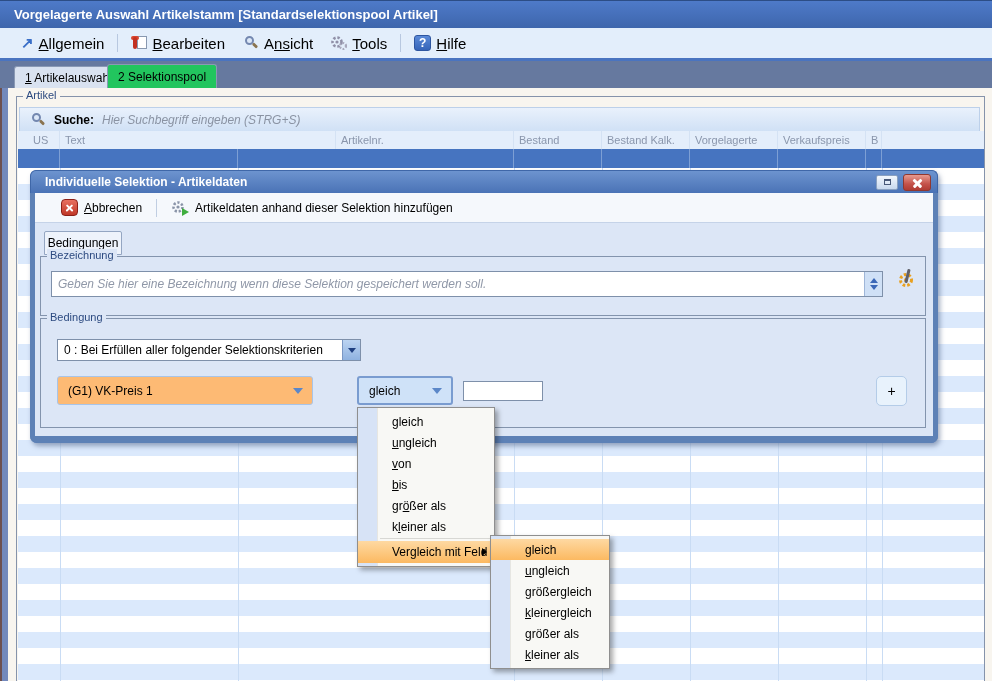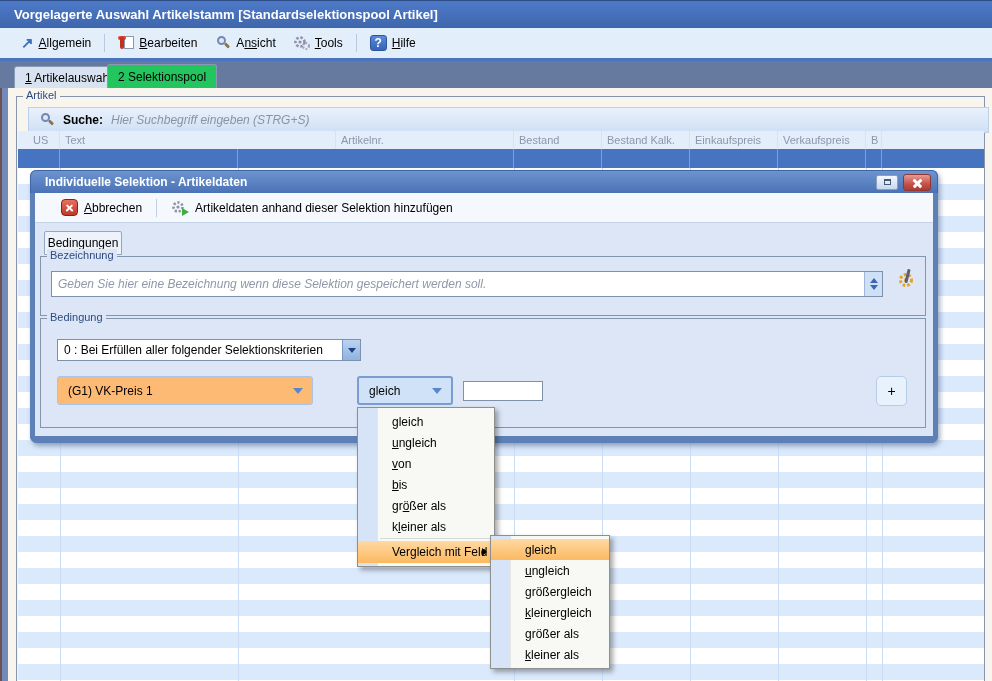--- a/index.html
+++ b/index.html
@@ -10,21 +10,21 @@
   
   .titlebar { position:absolute; left:0; top:0; width:992px; height:28px;
     background:linear-gradient(#4e7ac9,#3e66ac); border-top:1px solid #2c4d86;
     display:flex; align-items:center; padding-left:14px; }
   .titlebar span { color:#fff; font-weight:bold; font-size:13px; }
 
   
   .menubar { position:absolute; left:0; top:28px; width:992px; height:30px;
     background:#e3eefb; display:flex; align-items:center; padding-left:12px; }
   .menu-item { display:flex; align-items:center; gap:5px; padding:3px 9px; cursor:default; }
-  .menu-item .mi-label { font-size:12px;text-align:right; }
+  .menu-item .mi-label { font-size:15px;text-align:right; }
   .msep { width:1px; height:18px; background:#b8c8e0; margin:0 4px; }
   .mn { text-decoration:underline; }
 
   .glyph-arrow { color:#3a6fc8; font-weight:bold; font-size:15px; line-height:14px; }
   .icon16 { width:16px; height:16px; display:inline-block; position:relative; }
 
   
   .icon-edit .page { position:absolute; right:0; top:1px; width:10px; height:13px; background:#fff; border:1px solid #8898b0; }
   .icon-edit .tool { position:absolute; left:2px; top:2px; width:4px; height:12px; background:#c23020; border-radius:2px; }
   .icon-edit .toolhead { position:absolute; left:0; top:1px; width:8px; height:4px; background:#d8442c; border-radius:2px; }
@@ -48,21 +48,21 @@
 
   
   .edge-dark { position:absolute; left:0; top:88px; width:2px; height:593px; background:#6d5050; }
   .edge-blue { position:absolute; left:2px; top:88px; width:6px; height:593px; background:#7389bc; }
 
   .artikel-fieldset { position:absolute; left:16px; top:96px; width:969px; height:585px;
     border:1px solid #8593ab; border-bottom:none; }
   .fs-label { position:absolute; top:-8px; left:6px; background:#f8f5ef; padding:0 3px;
     font-size:11px; color:#2c4a80; }
 
-  .search-row { position:absolute; left:11px; top:10px; width:961px; height:26px;
+  .search-row { position:absolute; left:2px; top:10px; width:961px; height:26px;
     background:linear-gradient(#e9f1fc,#cfe0f5); border:1px solid #bcd0ea;
     display:flex; align-items:center; gap:8px; padding-left:10px; }
   .search-label { font-weight:bold; font-size:12px; }
   .search-input { flex:1; border:none; background:transparent; outline:none; font-size:12px; font-family:"Liberation Sans",sans-serif; }
   .search-input::placeholder { color:#8a93a3; font-style:italic; }
 
   .grid-header { position:absolute; left:1px; top:34px; width:966px; height:18px;
     background:#e4eefb; display:flex; align-items:flex-end; color:#8a96ac; font-size:11px; }
   .gh-cell { height:100%; display:flex; align-items:center; padding-left:5px; border-right:1px solid #d4e2f4; overflow:hidden; white-space:nowrap; }
   .gh-us { width:42px; padding-left:15px; } .gh-artikelnr { width:178px; } .gh-text { width:276px; }
@@ -236,21 +236,21 @@
       <span class="search-label">Suche:</span>
       <input class="search-input" type="text" placeholder="Hier Suchbegriff eingeben (STRG+S)" style="">
     </div>
 
     <div class="grid-header">
       <div class="gh-cell gh-us">US</div>
       <div class="gh-cell gh-text">Text</div>
       <div class="gh-cell gh-artikelnr">Artikelnr.</div>
       <div class="gh-cell gh-bestand">Bestand</div>
       <div class="gh-cell gh-bestandkalk">Bestand Kalk.</div>
-      <div class="gh-cell gh-ek">Einkaufspreis</div>
+      <div class="gh-cell gh-ek">Vorgelagerte</div>
       <div class="gh-cell gh-vk">Verkaufspreis</div>
       <div class="gh-cell gh-b">B</div>
       <div class="gh-cell gh-fill"></div>
     </div>
 
     <div class="sel-row">
       <div class="sel-cell sc-1"></div>
         <div class="sel-cell sc-2"></div>
         <div class="sel-cell sc-3"></div>
       <div class="sel-cell sc-4"></div>

